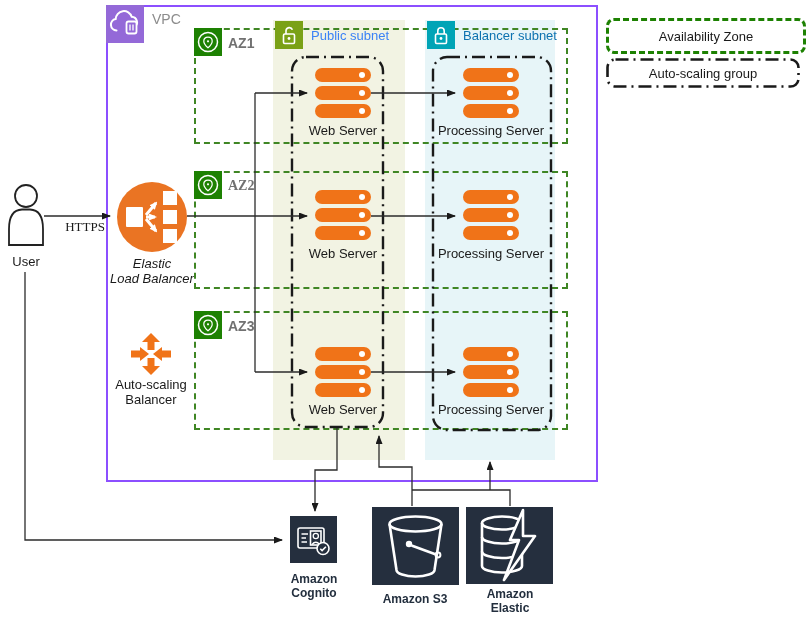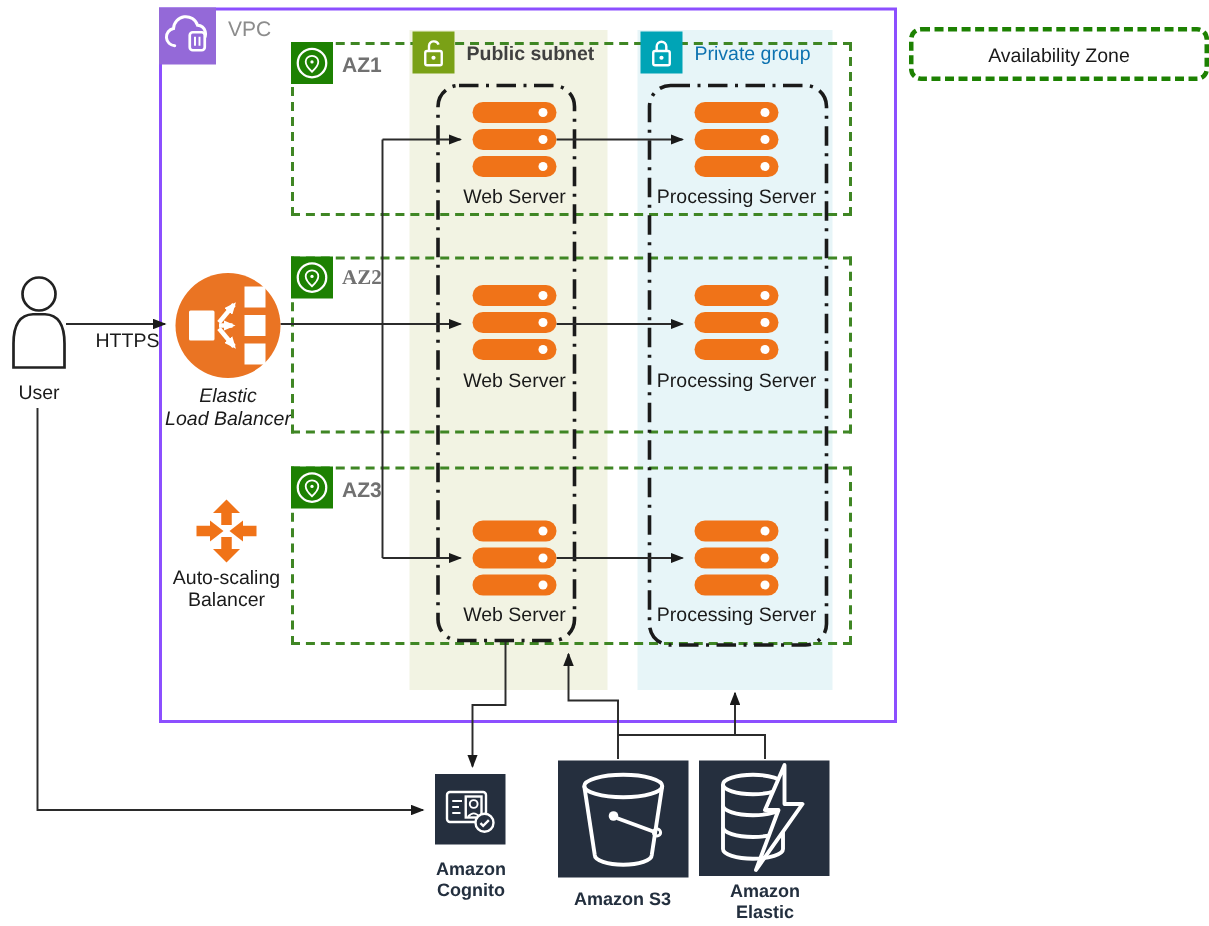--- a/index.html
+++ b/index.html
@@ -56,30 +56,30 @@
   </div>
   <div class="vpc-lbl">VPC</div>
 
   <div class="sub-icon" style="left:275px;top:21px;background:#7AA116;">
     <svg width="28" height="28" viewBox="0 0 28 28">
       <path d="M11,13 v-3.4 a3.3,3.3 0 0 1 6.4,-0.8" fill="none" stroke="#fff" stroke-width="1.6"></path>
       <rect x="8.5" y="13" width="11" height="9.5" rx="1.2" fill="none" stroke="#fff" stroke-width="1.6"></rect>
       <circle cx="14" cy="17.5" r="1.4" fill="#fff"></circle>
     </svg>
   </div>
-  <div class="sub-lbl" style="left:311px;color:#404040;font-weight:bold;">Public subnet</div>
+  <div class="sub-lbl" style="left:311px;color:#3b82f6;">Public subnet</div>
 
   <div class="sub-icon" style="left:427px;top:21px;background:#00A4B6;">
     <svg width="28" height="28" viewBox="0 0 28 28">
       <path d="M10.8,13 v-3 a3.2,3.2 0 0 1 6.4,0 v3" fill="none" stroke="#fff" stroke-width="1.6"></path>
       <rect x="8.5" y="13" width="11" height="9.5" rx="1.2" fill="none" stroke="#fff" stroke-width="1.6"></rect>
       <circle cx="14" cy="17.5" r="1.4" fill="#fff"></circle>
     </svg>
   </div>
-  <div class="sub-lbl" style="left:463px;color:#0D72B0;">Private group</div>
+  <div class="sub-lbl" style="left:463px;color:#0D72B0;">Balancer subnet</div>
 
   <div class="badge" style="top:28px;">
     <svg width="28" height="28" viewBox="0 0 28 28">
         <circle cx="14" cy="14" r="9.5" fill="none" stroke="#fff" stroke-width="1.5"></circle>
         <path d="M14,9.2 c-2.6,0 -4.2,1.9 -4.2,4 c0,2.9 4.2,6.6 4.2,6.6 s4.2,-3.7 4.2,-6.6 c0,-2.1 -1.6,-4 -4.2,-4 z" fill="none" stroke="#fff" stroke-width="1.2"></path>
         <circle cx="14" cy="13.3" r="1.1" fill="#fff"></circle>
       </svg>
   </div>
   <div class="az-lbl" style="top:35px;">AZ1</div>
 
@@ -167,21 +167,21 @@
     </div>
   <div class="lbl icon-layer" style="left:431px;top:402px;width:120px;">Processing Server</div>
 
   <div class="abs icon-layer" style="left:7px;top:183px;">
     <svg width="38" height="64" viewBox="0 0 38 64">
       <circle cx="19" cy="13" r="11" fill="none" stroke="#222" stroke-width="1.8"></circle>
       <path d="M2,62 V46 Q2,27 15,26.5 H23 Q36,27 36,46 V62 Z" fill="none" stroke="#222" stroke-width="1.8"></path>
     </svg>
   </div>
   <div class="lbl" style="left:2px;top:254px;width:48px;">User</div>
-  <div class="lbl" style="left:58px;top:219px;width:54px;">HTTPS</div>
+  <div class="lbl" style="left:58px;top:219px;width:54px;font-family:Liberation Serif, serif;">HTTPS</div>
 
   <div class="abs icon-layer" style="left:117px;top:182px;width:70px;height:70px;border-radius:50%;background:#EA7423;">
     <svg width="70" height="70" viewBox="0 0 70 70">
       <defs>
         <marker id="wah" markerWidth="8" markerHeight="7" refX="6" refY="3.5" orient="auto" markerUnits="userSpaceOnUse">
           <path d="M0,0 L8,3.5 L0,7 z" fill="#fff"></path>
         </marker>
       </defs>
       <rect x="9" y="25" width="17" height="20" rx="1" fill="#fff"></rect>
       <rect x="46" y="9" width="14" height="14" fill="#fff"></rect>
@@ -263,14 +263,20 @@
     </svg>
   </div>
   <div class="svc-lbl" style="left:459px;top:587px;width:102px;">
     <div>Amazon</div>
     <div>Elastic</div>
   </div>
 
   <div class="leg leg-az" style="top:18px;">
     <div class="leg-txt">Availability Zone</div>
   </div>
+  <div class="leg" style="top:58px;">
+    <svg class="abs" style="left:0;top:0;" width="194" height="30">
+      <rect x="1.5" y="1.5" width="191" height="27" rx="8" fill="none" stroke="#1a1a1a" stroke-width="2.6" stroke-dasharray="13 5 2 5"></rect>
+    </svg>
+    <div class="leg-txt">Auto-scaling group</div>
+  </div>
 
 </div>
 
 </body></html>

